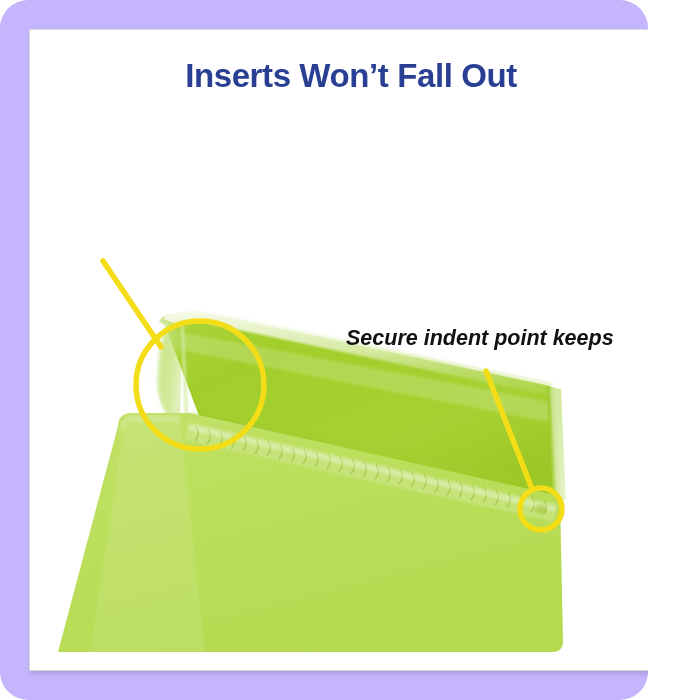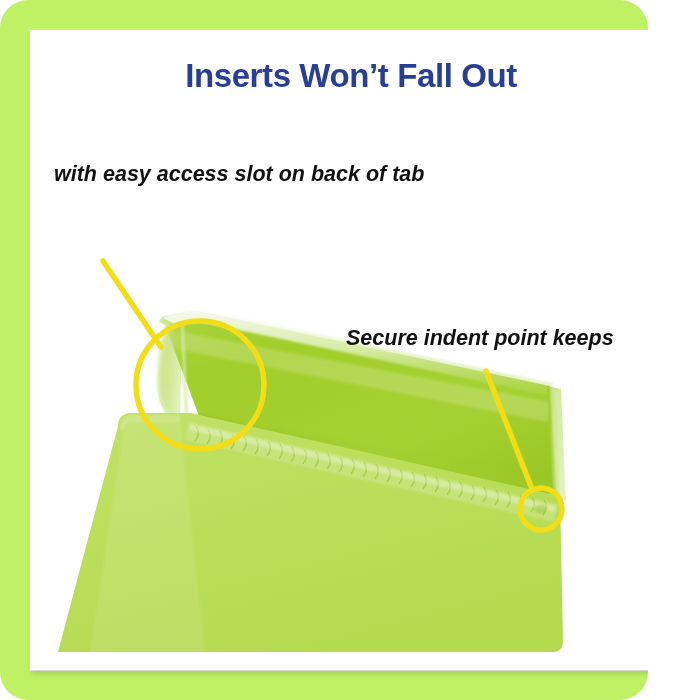--- a/index.html
+++ b/index.html
@@ -7,21 +7,21 @@
     padding: 0;
     background: #ffffff;
   }
   body {
     font-family: "Liberation Sans", sans-serif;
   }
   #stage {
     position: relative;
     width: 648px;
     height: 700px;
-    background: #bef264;
+    background: #c4b5fd;
     overflow: hidden;
     border-radius: 28px;
   }
   
   #card-frame {
     position: absolute;
     left: 29px;
     top: 29px;
     width: 642px;
     height: 642px;
@@ -238,21 +238,20 @@
 
         <line x1="456" y1="341" x2="502" y2="459" stroke="#f2dd16" stroke-width="5.5" stroke-linecap="round"></line>
 
         <circle cx="511" cy="479" r="21" fill="none" stroke="#f2dd16" stroke-width="5.5"></circle>
       </svg>
     </div>
 
     <div id="headline">Inserts Won’t Fall Out</div>
 
     <div id="callout-left-text" class="callout-text">
-      <div>with easy access slot on back of tab</div>
     </div>
 
     <div id="callout-right-text" class="callout-text">
       <div>Secure indent point keeps</div>
     </div>
 
   </div>
 </div>
 
 </body></html>

